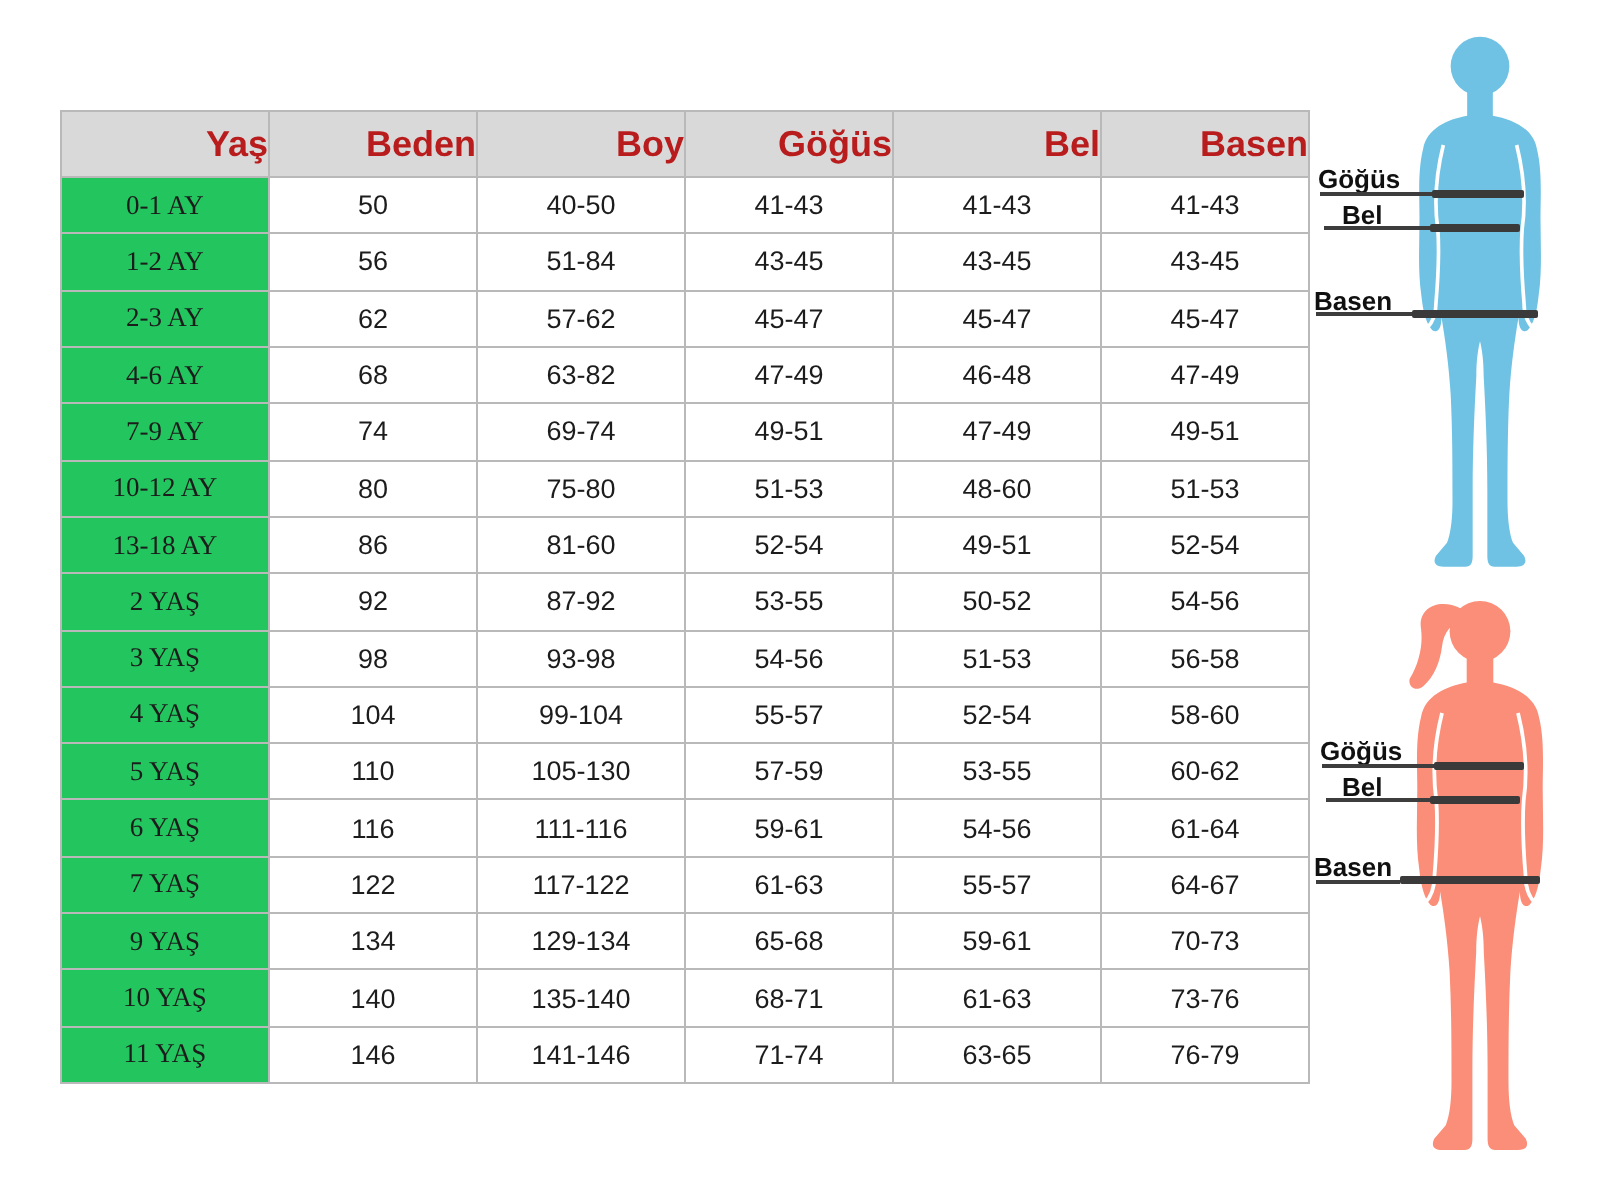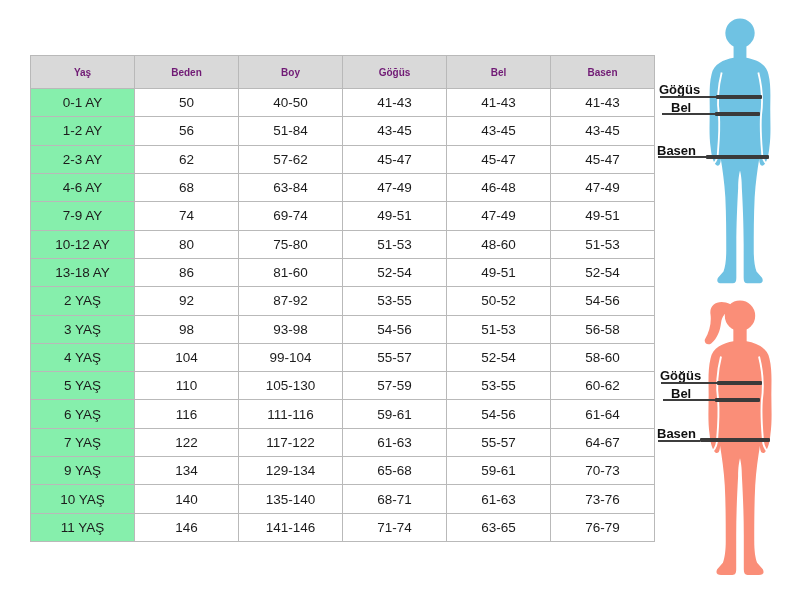--- a/index.html
+++ b/index.html
@@ -6,23 +6,23 @@
   html,body { width:800px; height:593px; background:#ffffff; overflow:hidden;
               font-family:"Liberation Sans", sans-serif; }
   .stage { position:relative; width:800px; height:593px; background:#ffffff; }
 
   
   .size-table { position:absolute; left:30px; top:55px; width:625px; height:487px;
                 border-collapse:collapse; table-layout:fixed; }
   .size-table th, .size-table td {
       border:1px solid #b9b9b9; text-align:center; vertical-align:middle;
       color:#1c1c1c; font-size:13.5px; background:#ffffff; }
-  .size-table thead th { height:33px; background:#d9d9d9; font-size:10px;
-      font-weight:bold; color:#701a75; }
-  .size-table td.agecol { background:#86efac; }
+  .size-table thead th { height:33px; background:#d9d9d9; font-size:18px;
+      font-weight:bold; color:#b91c1c;text-align:right; }
+  .size-table td.agecol { background:#22c55e;font-family:Liberation Serif, serif; }
 
   
   .figure-svg { position:absolute; }
   .meas-label { position:absolute; font-size:13px; font-weight:bold; color:#101010;
                 white-space:nowrap; line-height:13px; }
   .meas-thin  { position:absolute; height:2px; background:#3d3d3d; }
   .meas-thick { position:absolute; height:4px; background:#3a3a3a; border-radius:1px; }
 </style>
 </head>
 <body>
@@ -61,21 +61,21 @@
           <td class="agecol">2-3 AY</td>
           <td>62</td>
           <td>57-62</td>
           <td>45-47</td>
           <td>45-47</td>
           <td>45-47</td>
         </tr>
         <tr>
           <td class="agecol">4-6 AY</td>
           <td>68</td>
-          <td>63-84</td>
+          <td>63-82</td>
           <td>47-49</td>
           <td>46-48</td>
           <td>47-49</td>
         </tr>
         <tr>
           <td class="agecol">7-9 AY</td>
           <td>74</td>
           <td>69-74</td>
           <td>49-51</td>
           <td>47-49</td>

